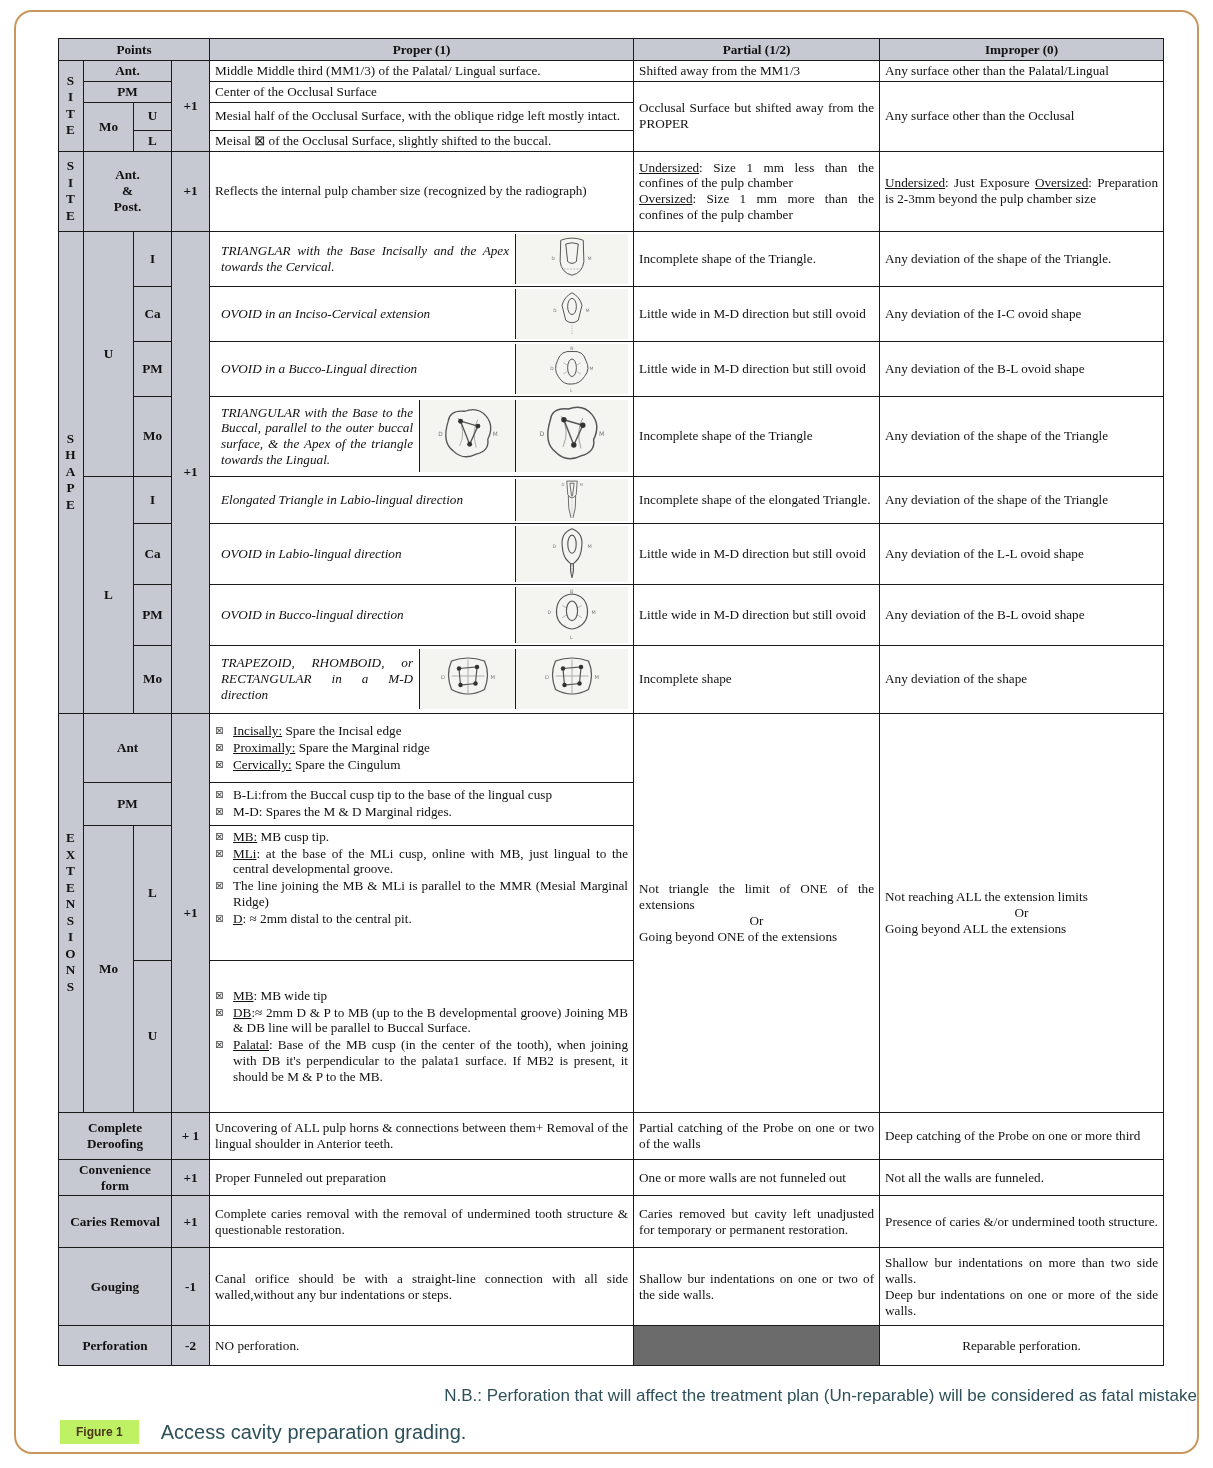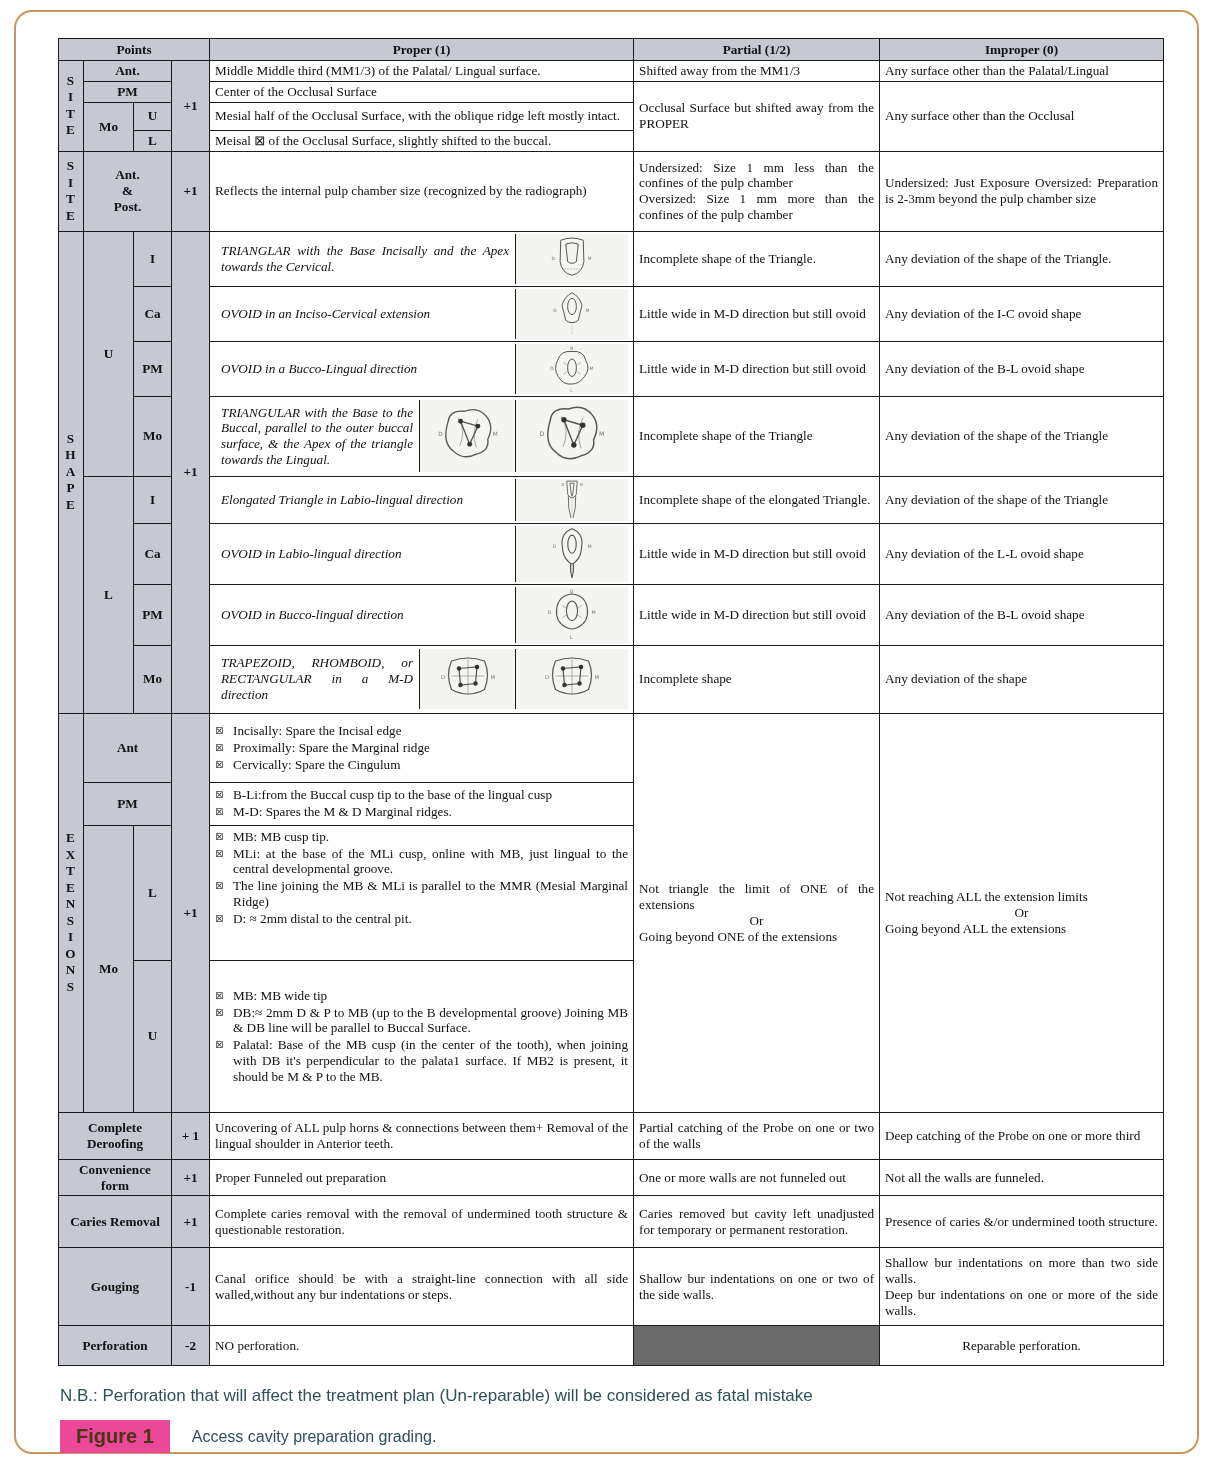--- a/index.html
+++ b/index.html
@@ -37,21 +37,21 @@
   td.body-cell{ text-align:justify; }
   td.tc{ text-align:center; }
   .vlabel{
     font-weight:bold;
     text-align:center;
     word-break:break-all;
     line-height:1.25;
     padding:2px 1px;
     letter-spacing:1px;
   }
-  .u{ }
+  .u{ text-decoration:underline; }
   .center-line{ text-align:center; }
   
   td.shape-proper{ padding:0; }
   .sp-flex{ display:flex; align-items:stretch; height:100%; }
   .sp-text{ flex:1 1 auto; padding:3px 6px; text-align:justify; align-self:center;font-style:italic; }
   .img-box{
     flex:0 0 112px;
     border-left:1px solid #1a1a1a;
     display:flex; align-items:center; justify-content:center;
     background:#f4f4f1;
@@ -68,36 +68,37 @@
     font-size:10px; color:#444; padding-top:2px;
   }
   .bullet-text{ flex:1 1 auto; text-align:justify; }
   td.darkcell{ background:#6b6b6b; }
   
   .nb-note{
     margin:20px 0 0 44px;
     font-family:"Liberation Sans",sans-serif;
     font-size:17px;
     color:#2e5059;
+    text-align:right;
   }
   .figure-row{
     margin:14px 0 0 44px;
     display:flex; align-items:center;
     font-family:"Liberation Sans",sans-serif;
   }
   .figure-label{
-    background:#ec4899;
+    background:#bef264;
     color:#4a3517;
     font-weight:bold;
-    font-size:20px;
+    font-size:12px;
     padding:5px 16px;
   }
   .figure-caption{
     margin-left:22px;
-    font-size:16px;
+    font-size:20px;
     color:#2e5059;
   }
 </style>
 </head>
 <body>
 
 <svg width="0" height="0" style="position:absolute" aria-hidden="true">
   <defs>
     <symbol id="t-incisor" viewBox="0 0 80 80">
       <path class="tooth" d="M22,10 Q40,3 58,10 L59,44 Q57,62 40,66 Q23,62 21,44 Z"></path>

